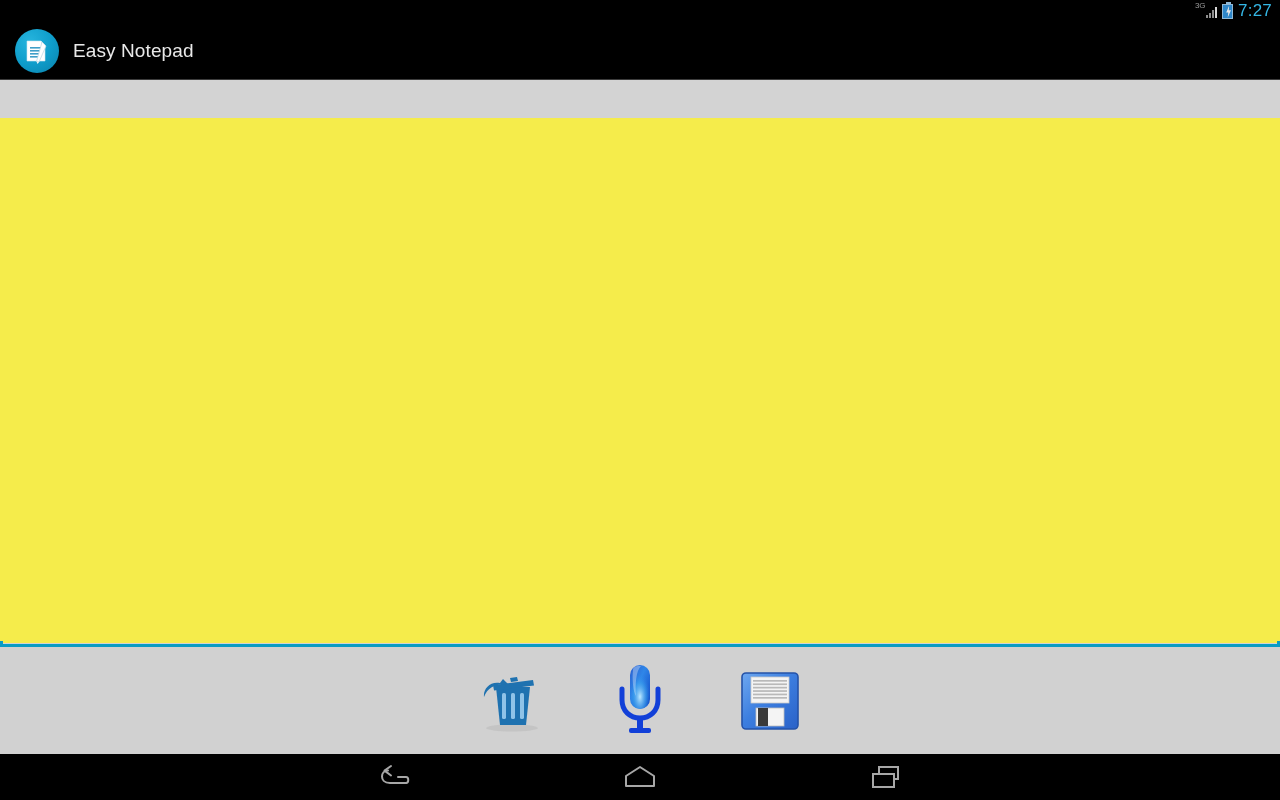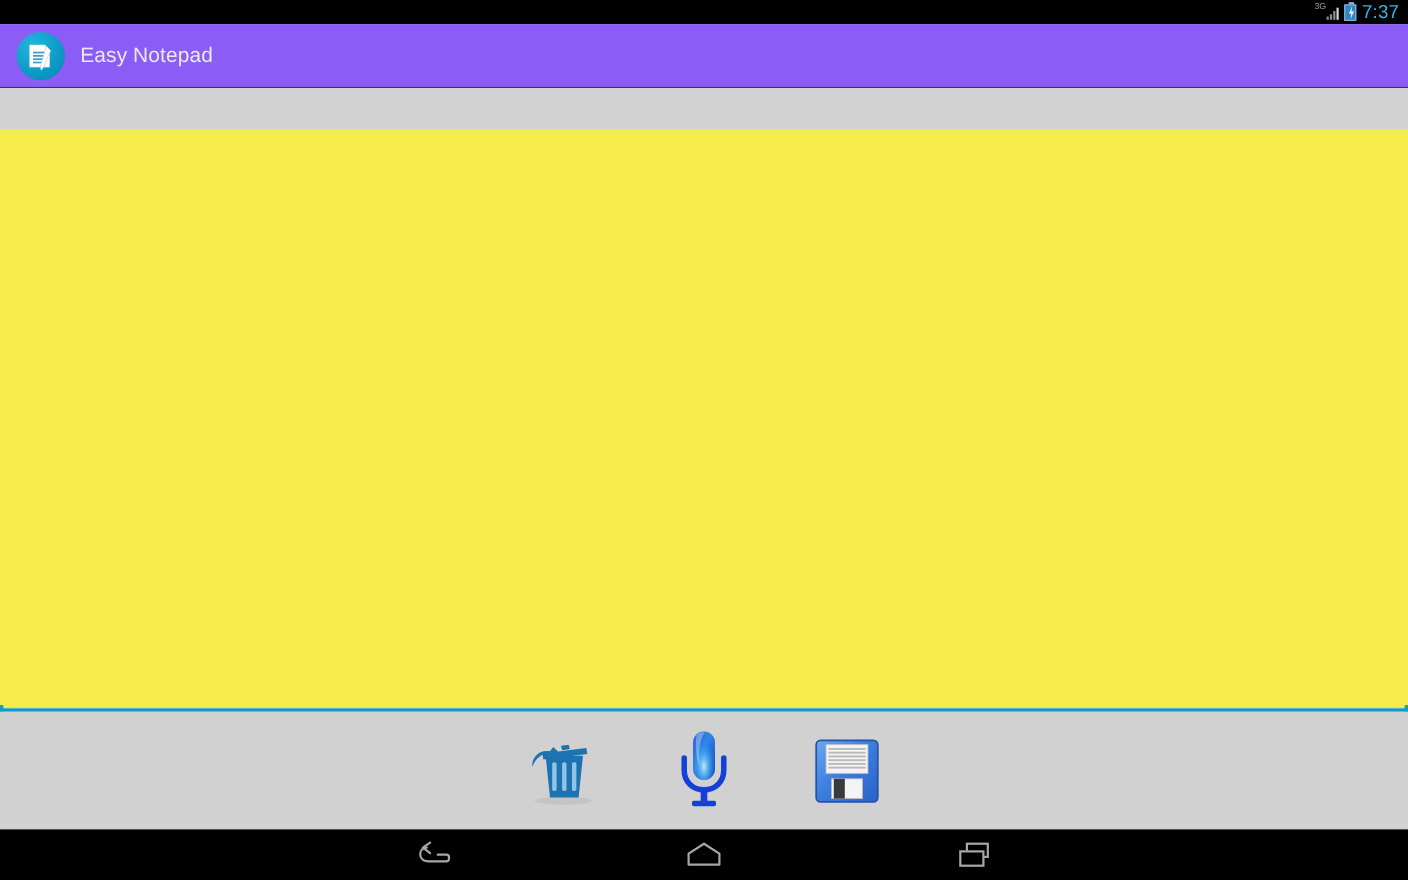--- a/index.html
+++ b/index.html
@@ -39,21 +39,21 @@
   .batt-bolt {
     position:absolute; top:1px; left:2.5px; width:6px; height:12px;
     background:#e8e8e8;
     clip-path:polygon(60% 0%, 10% 58%, 45% 58%, 35% 100%, 90% 40%, 52% 40%);
   }
   .clock { font-size:17px; color:#34b6e4; letter-spacing:0.2px; line-height:22px; }
 
   
   .action-bar {
     position:absolute; top:22px; left:0; width:1280px; height:58px;
-    background:#8b5cf6; display:flex; align-items:center; padding-left:15px;
+    background:#000000; display:flex; align-items:center; padding-left:15px;
     border-bottom:1px solid #3c3c3c;
   }
   .app-icon {
     width:44px; height:44px; border-radius:50%;
     background:radial-gradient(circle at 34% 28%, #26b4dd 0%, #0e9dcb 52%, #0b81ab 100%);
     display:flex; align-items:center; justify-content:center; flex:none;
   }
   .app-title { font-size:19px; color:#e9e9e9; margin-left:14px; letter-spacing:0.1px; }
 
   
@@ -120,21 +120,21 @@
       <span class="sig-bars">
           <i></i>
           <i></i>
           <i></i>
           <i></i>
         </span>
     </div>
     <div class="batt">
       <span class="batt-bolt"></span>
     </div>
-    <div class="clock">7:37</div>
+    <div class="clock">7:27</div>
   </div>
 
   <div class="action-bar">
     <div class="app-icon">
       <svg width="28" height="28" viewBox="0 0 28 28">
         <polygon points="4,4 18,4 22,8 22,24 4,24" fill="#ffffff" stroke="#cfe4ee" stroke-width="0.6"></polygon>
         <polygon points="18,4 18,8 22,8" fill="#dbeaf2"></polygon>
         <g fill="#3f9fc9">
           <rect x="7" y="10" width="12" height="1.6"></rect>
           <rect x="7" y="13" width="12" height="1.6"></rect>

